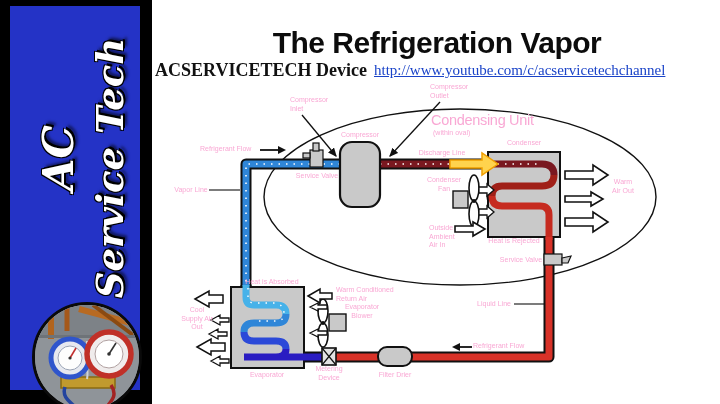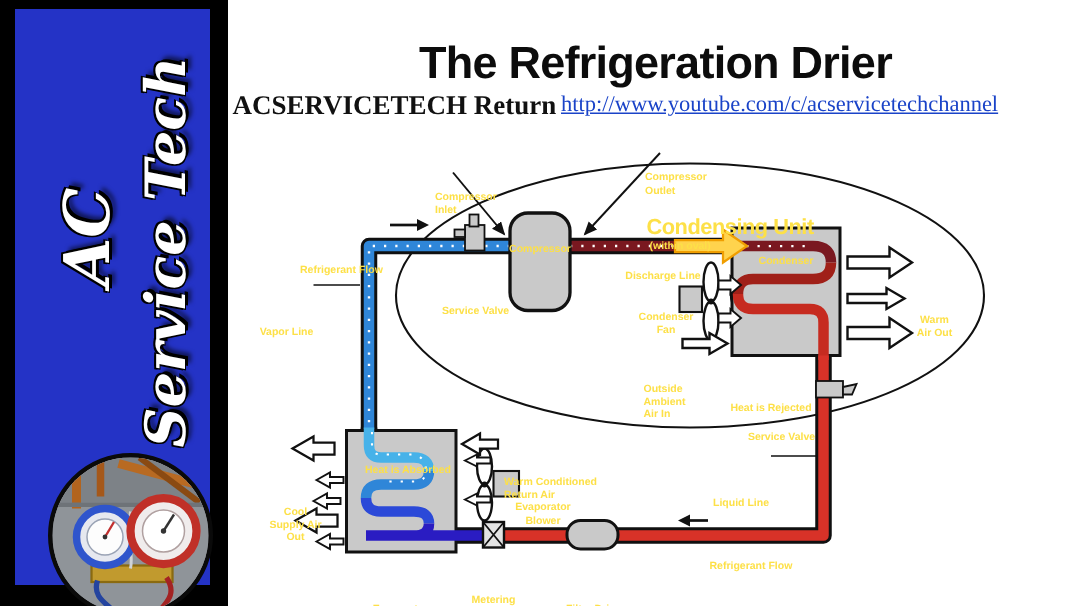--- a/index.html
+++ b/index.html
@@ -22,22 +22,22 @@
   .title{position:absolute;left:284px;top:26px;width:440px;transform:translateX(-50%);
          left:437px;text-align:center;font-size:30px;font-weight:bold;color:#0c0c0c;letter-spacing:-.5px;}
   .channel{position:absolute;left:155px;top:60px;font-family:"Liberation Serif","DejaVu Serif",serif;
            font-weight:bold;font-size:18px;color:#111;}
   .url{position:absolute;left:374px;top:62px;font-family:"Liberation Serif","DejaVu Serif",serif;
        font-size:15px;color:#1a43c8;}
 
   svg.diagram{position:absolute;left:152px;top:0;width:568px;height:404px;}
 
   
-  .lbl{position:absolute;font-size:7px;font-weight:bold;color:#fde047;
-       white-space:pre-line;line-height:8.5px;z-index:5;margin-top:32px;}
+  .lbl{position:absolute;font-size:7px;font-weight:normal;color:#f9a8d4;
+       white-space:pre-line;line-height:8.5px;z-index:5;}
   .ctr{transform:translateX(-50%);text-align:center;}
   .big{font-size:14.5px;line-height:15px;letter-spacing:-.3px;}
   .lbl-compressor-inlet{left:290px;top:96px;}
   .lbl-compressor-outlet{left:430px;top:83px;}
   .lbl-compressor{left:360px;top:131px;}
   .lbl-refrigerant-flow-top{left:200px;top:145px;}
   .lbl-service-valve-left{left:317px;top:172px;}
   .lbl-discharge-line{left:442px;top:149px;}
   .lbl-condensing-unit{left:431px;top:113px;}
   .lbl-within-oval{left:433px;top:129px;}
@@ -85,22 +85,22 @@
       <circle cx="74" cy="49" r="22" fill="#f0ecec" stroke="#c03028" stroke-width="5.5"></circle>
       <circle cx="74" cy="49" r="14" fill="#ffffff" stroke="#b0a0a0" stroke-width="1"></circle>
       <line x1="74" y1="49" x2="81" y2="38" stroke="#333" stroke-width="1.6"></line>
       <circle cx="74" cy="49" r="1.8" fill="#333"></circle>
     </svg>
   </div>
 </div>
 
 <div class="panel"></div>
 
-<div class="title">The Refrigeration Drier</div>
-<div class="channel">ACSERVICETECH Return</div>
+<div class="title">The Refrigeration Vapor</div>
+<div class="channel">ACSERVICETECH Device</div>
 <a class="url" href="#">http://www.youtube.com/c/acservicetechchannel</a>
 
 <svg class="diagram" viewBox="0 0 568 404">
   <defs>
     <marker id="ah" markerWidth="8" markerHeight="8" refX="6" refY="3" orient="auto">
       <path d="M0,0 L7,3 L0,6 Z" fill="#111"></path>
     </marker>
   </defs>
 
   <ellipse cx="308" cy="197" rx="196" ry="88" fill="none" stroke="#111" stroke-width="1.4"></ellipse>

